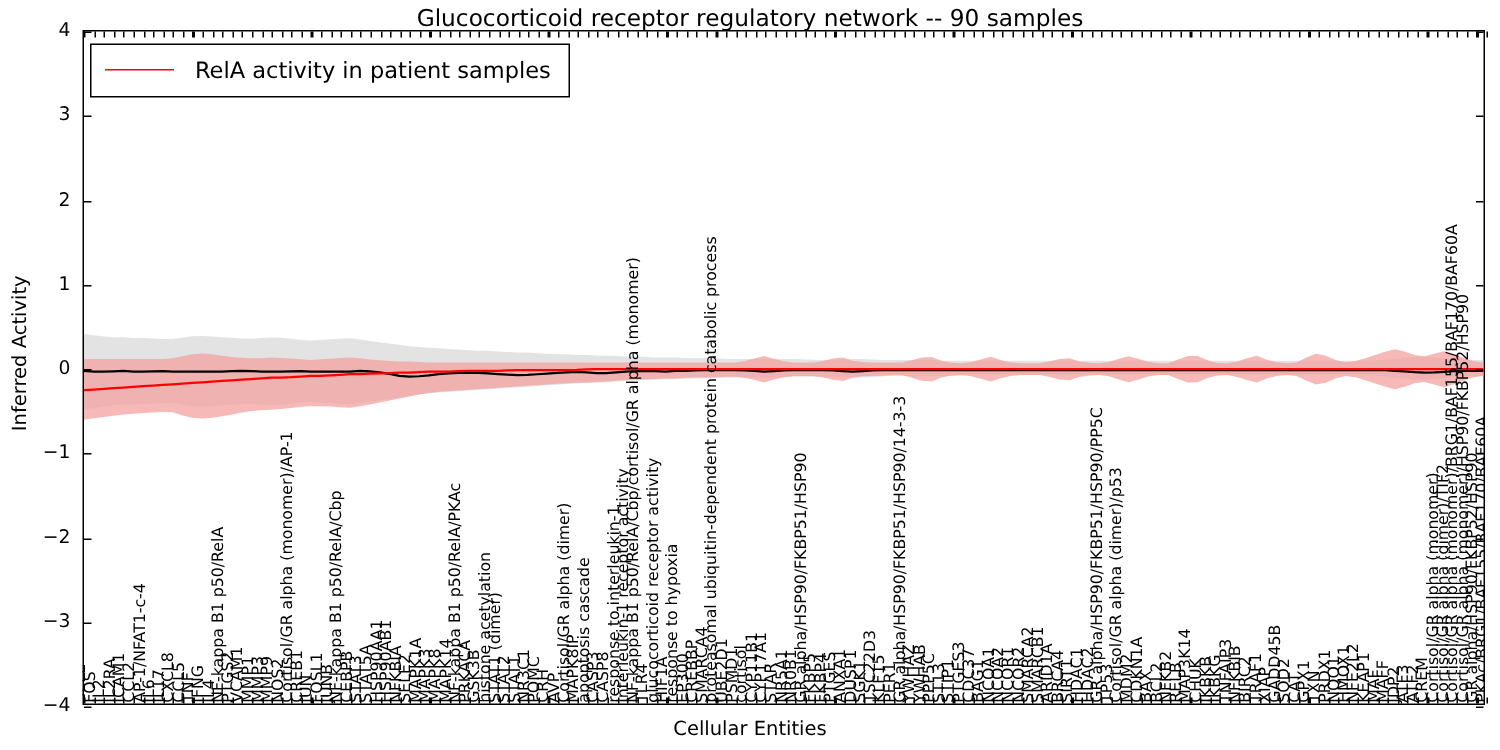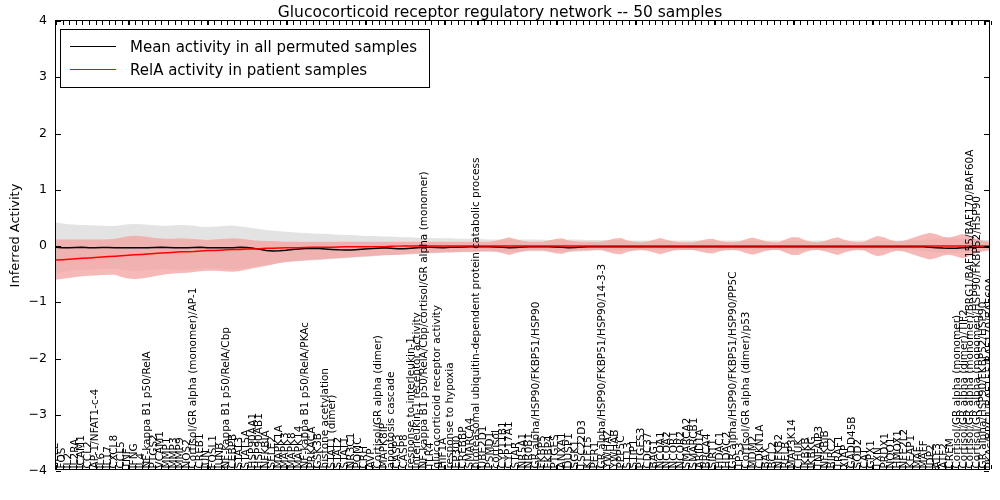--- a/index.html
+++ b/index.html
@@ -44,22 +44,23 @@
   .lgrow{display:flex;align-items:center;height:23px;}
   .lgline{width:46px;height:0;border-top:1.4px solid #000;margin-right:14px;}
   .lgline.red{border-top-color:#ff0000;}
   .lgtxt{font-size:15px;white-space:nowrap;}
 </style>
 </head>
 <body>
 
 <div id="fig">
 
-  <div class="title">Glucocorticoid receptor regulatory network -- 50 samples</div>
+  <div class="title">Glucocorticoid receptor regulatory network -- 90 samples</div>
   <div class="ylabel">Inferred Activity</div>
+  <div class="xlabel">Cellular Entities</div>
 
   <div id="plot">
     <svg id="svgwrap" viewBox="0 0 935 450" preserveAspectRatio="none">
       <g id="band-perm">
           <path d="M 0.00 202.50 L 6.58 203.38 L 13.17 204.26 L 19.75 204.75 L 26.34 204.82 L 32.92 205.26 L 39.51 205.31 L 46.09 205.58 L 52.68 205.88 L 59.26 205.84 L 65.85 204.96 L 72.43 204.08 L 79.01 203.84 L 85.60 204.28 L 92.18 204.72 L 98.77 205.16 L 105.35 205.60 L 111.94 205.71 L 118.52 205.27 L 125.11 204.83 L 131.69 205.11 L 138.27 205.78 L 144.86 206.55 L 151.44 206.99 L 158.03 206.57 L 164.61 206.13 L 171.20 205.69 L 177.78 205.43 L 184.37 206.31 L 190.95 207.19 L 197.54 208.07 L 204.12 208.95 L 210.70 209.83 L 217.29 210.71 L 223.87 211.26 L 230.46 211.70 L 237.04 212.14 L 243.63 212.58 L 250.21 213.02 L 256.80 213.46 L 263.38 213.75 L 269.96 213.78 L 276.55 214.22 L 283.13 214.66 L 289.72 214.88 L 296.30 214.97 L 302.89 215.41 L 309.47 215.85 L 316.06 216.00 L 322.64 216.17 L 329.23 216.56 L 335.81 216.56 L 342.39 216.93 L 348.98 217.13 L 355.56 217.24 L 362.15 217.68 L 368.73 217.69 L 375.32 218.00 L 381.90 218.25 L 388.49 218.25 L 395.07 218.25 L 401.65 218.63 L 408.24 218.81 L 414.82 218.81 L 421.41 218.83 L 427.99 219.27 L 434.58 219.38 L 441.16 219.38 L 447.75 219.38 L 454.33 219.38 L 460.92 219.38 L 467.50 219.38 L 474.08 219.38 L 480.67 219.41 L 487.25 219.85 L 493.84 219.94 L 500.42 219.94 L 507.01 219.83 L 513.59 219.39 L 520.18 219.38 L 526.76 219.68 L 533.35 219.94 L 539.93 219.94 L 546.51 219.94 L 553.10 219.94 L 559.68 219.94 L 566.27 220.06 L 572.85 220.50 L 579.44 220.50 L 586.02 220.50 L 592.61 220.50 L 599.19 220.50 L 605.77 220.50 L 612.36 220.50 L 618.94 220.50 L 625.53 220.50 L 632.11 220.50 L 638.70 220.50 L 645.28 220.50 L 651.87 220.50 L 658.45 220.50 L 665.04 220.50 L 671.62 220.50 L 678.20 220.50 L 684.79 220.50 L 691.37 220.50 L 697.96 220.50 L 704.54 220.50 L 711.13 220.50 L 717.71 220.50 L 724.30 220.50 L 730.88 220.50 L 737.46 220.50 L 744.05 220.50 L 750.63 220.50 L 757.22 220.50 L 763.80 220.50 L 770.39 220.50 L 776.97 220.50 L 783.56 220.50 L 790.14 220.50 L 796.73 220.50 L 803.31 220.50 L 809.89 220.50 L 816.48 220.50 L 823.06 220.50 L 829.65 220.50 L 836.23 220.50 L 842.82 220.50 L 849.40 220.50 L 855.99 220.50 L 862.57 220.27 L 869.15 219.83 L 875.74 219.39 L 882.32 218.54 L 888.91 217.95 L 895.49 217.86 L 902.08 218.30 L 908.66 218.74 L 915.25 219.18 L 921.83 219.62 L 928.42 219.94 L 935.00 219.94 L 935.00 230.63 L 928.42 230.63 L 921.83 230.94 L 915.25 231.38 L 908.66 231.89 L 902.08 232.77 L 895.49 233.26 L 888.91 233.17 L 882.32 232.59 L 875.74 231.71 L 869.15 230.83 L 862.57 230.29 L 855.99 230.06 L 849.40 230.06 L 842.82 230.06 L 836.23 230.06 L 829.65 230.06 L 823.06 230.06 L 816.48 230.06 L 809.89 230.06 L 803.31 230.06 L 796.73 230.06 L 790.14 230.06 L 783.56 230.06 L 776.97 230.06 L 770.39 230.06 L 763.80 230.06 L 757.22 230.06 L 750.63 230.06 L 744.05 230.06 L 737.46 230.06 L 730.88 230.06 L 724.30 230.06 L 717.71 230.06 L 711.13 230.06 L 704.54 230.06 L 697.96 230.06 L 691.37 230.06 L 684.79 230.06 L 678.20 230.06 L 671.62 230.06 L 665.04 230.06 L 658.45 230.06 L 651.87 230.06 L 645.28 230.06 L 638.70 230.06 L 632.11 230.06 L 625.53 230.06 L 618.94 230.06 L 612.36 230.06 L 605.77 230.06 L 599.19 230.06 L 592.61 230.06 L 586.02 230.30 L 579.44 230.63 L 572.85 230.63 L 566.27 230.63 L 559.68 230.63 L 553.10 230.63 L 546.51 230.63 L 539.93 230.63 L 533.35 231.01 L 526.76 231.45 L 520.18 231.75 L 513.59 231.73 L 507.01 231.29 L 500.42 231.19 L 493.84 231.19 L 487.25 231.19 L 480.67 231.19 L 474.08 231.19 L 467.50 231.47 L 460.92 231.75 L 454.33 231.75 L 447.75 231.75 L 441.16 231.75 L 434.58 231.75 L 427.99 231.75 L 421.41 231.75 L 414.82 232.17 L 408.24 232.31 L 401.65 232.49 L 395.07 232.88 L 388.49 232.88 L 381.90 233.25 L 375.32 233.44 L 368.73 233.56 L 362.15 234.00 L 355.56 234.44 L 348.98 234.88 L 342.39 235.13 L 335.81 235.20 L 329.23 235.64 L 322.64 236.08 L 316.06 236.52 L 309.47 236.96 L 302.89 237.40 L 296.30 237.84 L 289.72 238.28 L 283.13 238.72 L 276.55 239.16 L 269.96 239.60 L 263.38 240.04 L 256.80 240.48 L 250.21 240.92 L 243.63 241.36 L 237.04 241.80 L 230.46 242.24 L 223.87 242.91 L 217.29 243.91 L 210.70 245.23 L 204.12 246.11 L 197.54 246.99 L 190.95 247.87 L 184.37 248.75 L 177.78 249.63 L 171.20 249.37 L 164.61 248.93 L 158.03 248.49 L 151.44 248.07 L 144.86 248.51 L 138.27 249.28 L 131.69 249.96 L 125.11 250.23 L 118.52 249.79 L 111.94 249.35 L 105.35 249.46 L 98.77 249.90 L 92.18 250.34 L 85.60 250.78 L 79.01 251.22 L 72.43 250.99 L 65.85 250.00 L 59.26 248.68 L 52.68 249.04 L 46.09 249.19 L 39.51 249.36 L 32.92 249.75 L 26.34 249.75 L 19.75 250.12 L 13.17 251.05 L 6.58 252.25 L 0.00 253.13 Z" fill="#d9d9d9" fill-opacity="0.75" stroke="none"></path>
         </g>
       <g id="band-pat">
           <path d="M 0.00 219.38 L 6.58 219.38 L 13.17 219.38 L 19.75 219.38 L 26.34 219.38 L 32.92 219.38 L 39.51 219.38 L 46.09 219.38 L 52.68 219.23 L 59.26 218.75 L 65.85 217.43 L 72.43 216.11 L 79.01 215.65 L 85.60 216.18 L 92.18 217.06 L 98.77 217.94 L 105.35 218.54 L 111.94 218.81 L 118.52 218.77 L 125.11 218.33 L 131.69 218.61 L 138.27 219.05 L 144.86 219.49 L 151.44 219.93 L 158.03 219.51 L 164.61 219.07 L 171.20 218.63 L 177.78 218.31 L 184.37 218.75 L 190.95 219.57 L 197.54 220.19 L 204.12 220.63 L 210.70 221.06 L 217.29 221.06 L 223.87 221.39 L 230.46 221.63 L 237.04 221.63 L 243.63 221.63 L 250.21 221.63 L 256.80 221.63 L 263.38 221.63 L 269.96 221.63 L 276.55 221.63 L 283.13 221.63 L 289.72 221.63 L 296.30 221.63 L 302.89 221.63 L 309.47 221.63 L 316.06 221.63 L 322.64 221.63 L 329.23 221.63 L 335.81 221.63 L 342.39 221.63 L 348.98 221.63 L 355.56 221.63 L 362.15 221.63 L 368.73 221.63 L 375.32 221.63 L 381.90 221.63 L 388.49 221.63 L 395.07 221.63 L 401.65 221.63 L 408.24 221.63 L 414.82 221.63 L 421.41 221.63 L 427.99 221.63 L 434.58 221.63 L 441.16 220.79 L 447.75 219.03 L 454.33 217.27 L 460.92 219.15 L 467.50 220.78 L 474.08 221.63 L 480.67 221.63 L 487.25 221.63 L 493.84 220.57 L 500.42 219.02 L 507.01 218.22 L 513.59 220.42 L 520.18 221.35 L 526.76 221.63 L 533.35 221.63 L 539.93 221.63 L 546.51 221.63 L 553.10 220.14 L 559.68 218.38 L 566.27 217.89 L 572.85 220.51 L 579.44 221.83 L 586.02 222.19 L 592.61 221.40 L 599.19 219.64 L 605.77 217.88 L 612.36 220.04 L 618.94 221.60 L 625.53 222.19 L 632.11 222.19 L 638.70 222.19 L 645.28 220.82 L 651.87 219.28 L 658.45 218.73 L 665.04 220.92 L 671.62 221.89 L 678.20 222.19 L 684.79 221.36 L 691.37 219.20 L 697.96 217.44 L 704.54 219.29 L 711.13 221.21 L 717.71 222.19 L 724.30 222.19 L 730.88 219.60 L 737.46 217.27 L 744.05 217.30 L 750.63 220.19 L 757.22 221.95 L 763.80 222.19 L 770.39 220.90 L 776.97 218.84 L 783.56 217.20 L 790.14 219.83 L 796.73 221.49 L 803.31 222.19 L 809.89 221.61 L 816.48 218.53 L 823.06 215.85 L 829.65 217.09 L 836.23 219.99 L 842.82 221.56 L 849.40 220.68 L 855.99 218.76 L 862.57 216.56 L 869.15 214.46 L 875.74 212.70 L 882.32 214.30 L 888.91 216.66 L 895.49 217.55 L 902.08 215.79 L 908.66 214.04 L 915.25 215.96 L 921.83 218.60 L 928.42 220.75 L 935.00 221.63 L 935.00 230.63 L 928.42 231.50 L 921.83 233.65 L 915.25 236.29 L 908.66 238.21 L 902.08 236.46 L 895.49 234.70 L 888.91 235.59 L 882.32 237.95 L 875.74 239.55 L 869.15 237.79 L 862.57 235.69 L 855.99 233.49 L 849.40 231.57 L 842.82 230.69 L 836.23 232.26 L 829.65 235.16 L 823.06 236.40 L 816.48 233.72 L 809.89 230.64 L 803.31 230.06 L 796.73 230.76 L 790.14 232.42 L 783.56 235.05 L 776.97 233.41 L 770.39 231.35 L 763.80 230.06 L 757.22 230.30 L 750.63 232.06 L 744.05 234.95 L 737.46 234.98 L 730.88 232.65 L 724.30 230.06 L 717.71 230.06 L 711.13 231.04 L 704.54 232.96 L 697.96 234.81 L 691.37 233.05 L 684.79 230.89 L 678.20 230.06 L 671.62 230.36 L 665.04 231.33 L 658.45 233.52 L 651.87 232.97 L 645.28 231.43 L 638.70 230.06 L 632.11 230.06 L 625.53 230.06 L 618.94 230.65 L 612.36 232.21 L 605.77 234.37 L 599.19 232.61 L 592.61 230.85 L 586.02 230.06 L 579.44 230.42 L 572.85 231.74 L 566.27 234.36 L 559.68 233.87 L 553.10 231.92 L 546.51 230.06 L 539.93 230.06 L 533.35 230.45 L 526.76 230.63 L 520.18 230.90 L 513.59 231.83 L 507.01 234.03 L 500.42 233.23 L 493.84 231.68 L 487.25 230.63 L 480.67 230.63 L 474.08 230.63 L 467.50 231.47 L 460.92 233.10 L 454.33 234.98 L 447.75 233.22 L 441.16 231.82 L 434.58 231.19 L 427.99 231.29 L 421.41 231.73 L 414.82 231.75 L 408.24 231.75 L 401.65 231.93 L 395.07 232.31 L 388.49 232.31 L 381.90 232.68 L 375.32 232.88 L 368.73 233.00 L 362.15 233.44 L 355.56 233.88 L 348.98 234.32 L 342.39 234.76 L 335.81 235.13 L 329.23 235.13 L 322.64 235.52 L 316.06 235.96 L 309.47 236.40 L 302.89 236.84 L 296.30 237.28 L 289.72 237.72 L 283.13 238.16 L 276.55 238.60 L 269.96 239.03 L 263.38 239.47 L 256.80 239.91 L 250.21 240.35 L 243.63 240.79 L 237.04 241.23 L 230.46 242.03 L 223.87 243.15 L 217.29 244.47 L 210.70 245.79 L 204.12 247.11 L 197.54 248.43 L 190.95 249.75 L 184.37 251.00 L 177.78 251.88 L 171.20 251.62 L 164.61 251.18 L 158.03 250.88 L 151.44 250.89 L 144.86 251.33 L 138.27 252.10 L 131.69 252.77 L 125.11 253.21 L 118.52 253.65 L 111.94 254.09 L 105.35 255.08 L 98.77 256.40 L 92.18 257.69 L 85.60 258.57 L 79.01 259.10 L 72.43 258.64 L 65.85 257.11 L 59.26 254.91 L 52.68 254.81 L 46.09 255.11 L 39.51 255.55 L 32.92 255.99 L 26.34 256.43 L 19.75 257.24 L 13.17 258.12 L 6.58 259.00 L 0.00 259.88 Z" fill="#f4a0a0" fill-opacity="0.75" stroke="none"></path>
         </g>
       <g id="line-perm">
@@ -531,22 +532,18 @@
       <div class="xl" style="left: 906.077px;">Cortisol/GR alpha (monomer)</div>
       <div class="xl" style="left: 912.662px;">Cortisol/GR alpha (dimer)/TIF2</div>
       <div class="xl" style="left: 919.246px;">Cortisol/GR alpha (monomer)/BRG1/BAF155/BAF170/BAF60A</div>
       <div class="xl" style="left: 925.831px;">Cortisol/GR alpha (monomer)/HSP90/FKBP52/HSP90</div>
       <div class="xl" style="left: 932.415px;">GR alpha/HSP90/FKBP52/HSP90</div>
       <div class="xl" style="left: 939px;">PKAc/BRG1/BAF155/BAF170/BAF60A</div>
     </div>
 
   <div class="legend">
     <div class="lgrow">
-      <span class="lgline"></span>
-      <span class="lgtxt">Mean activity in all permuted samples</span>
-    </div>
-    <div class="lgrow">
       <span class="lgline red"></span>
       <span class="lgtxt">RelA activity in patient samples</span>
     </div>
   </div>
 
 </div>
 
 </body></html>

